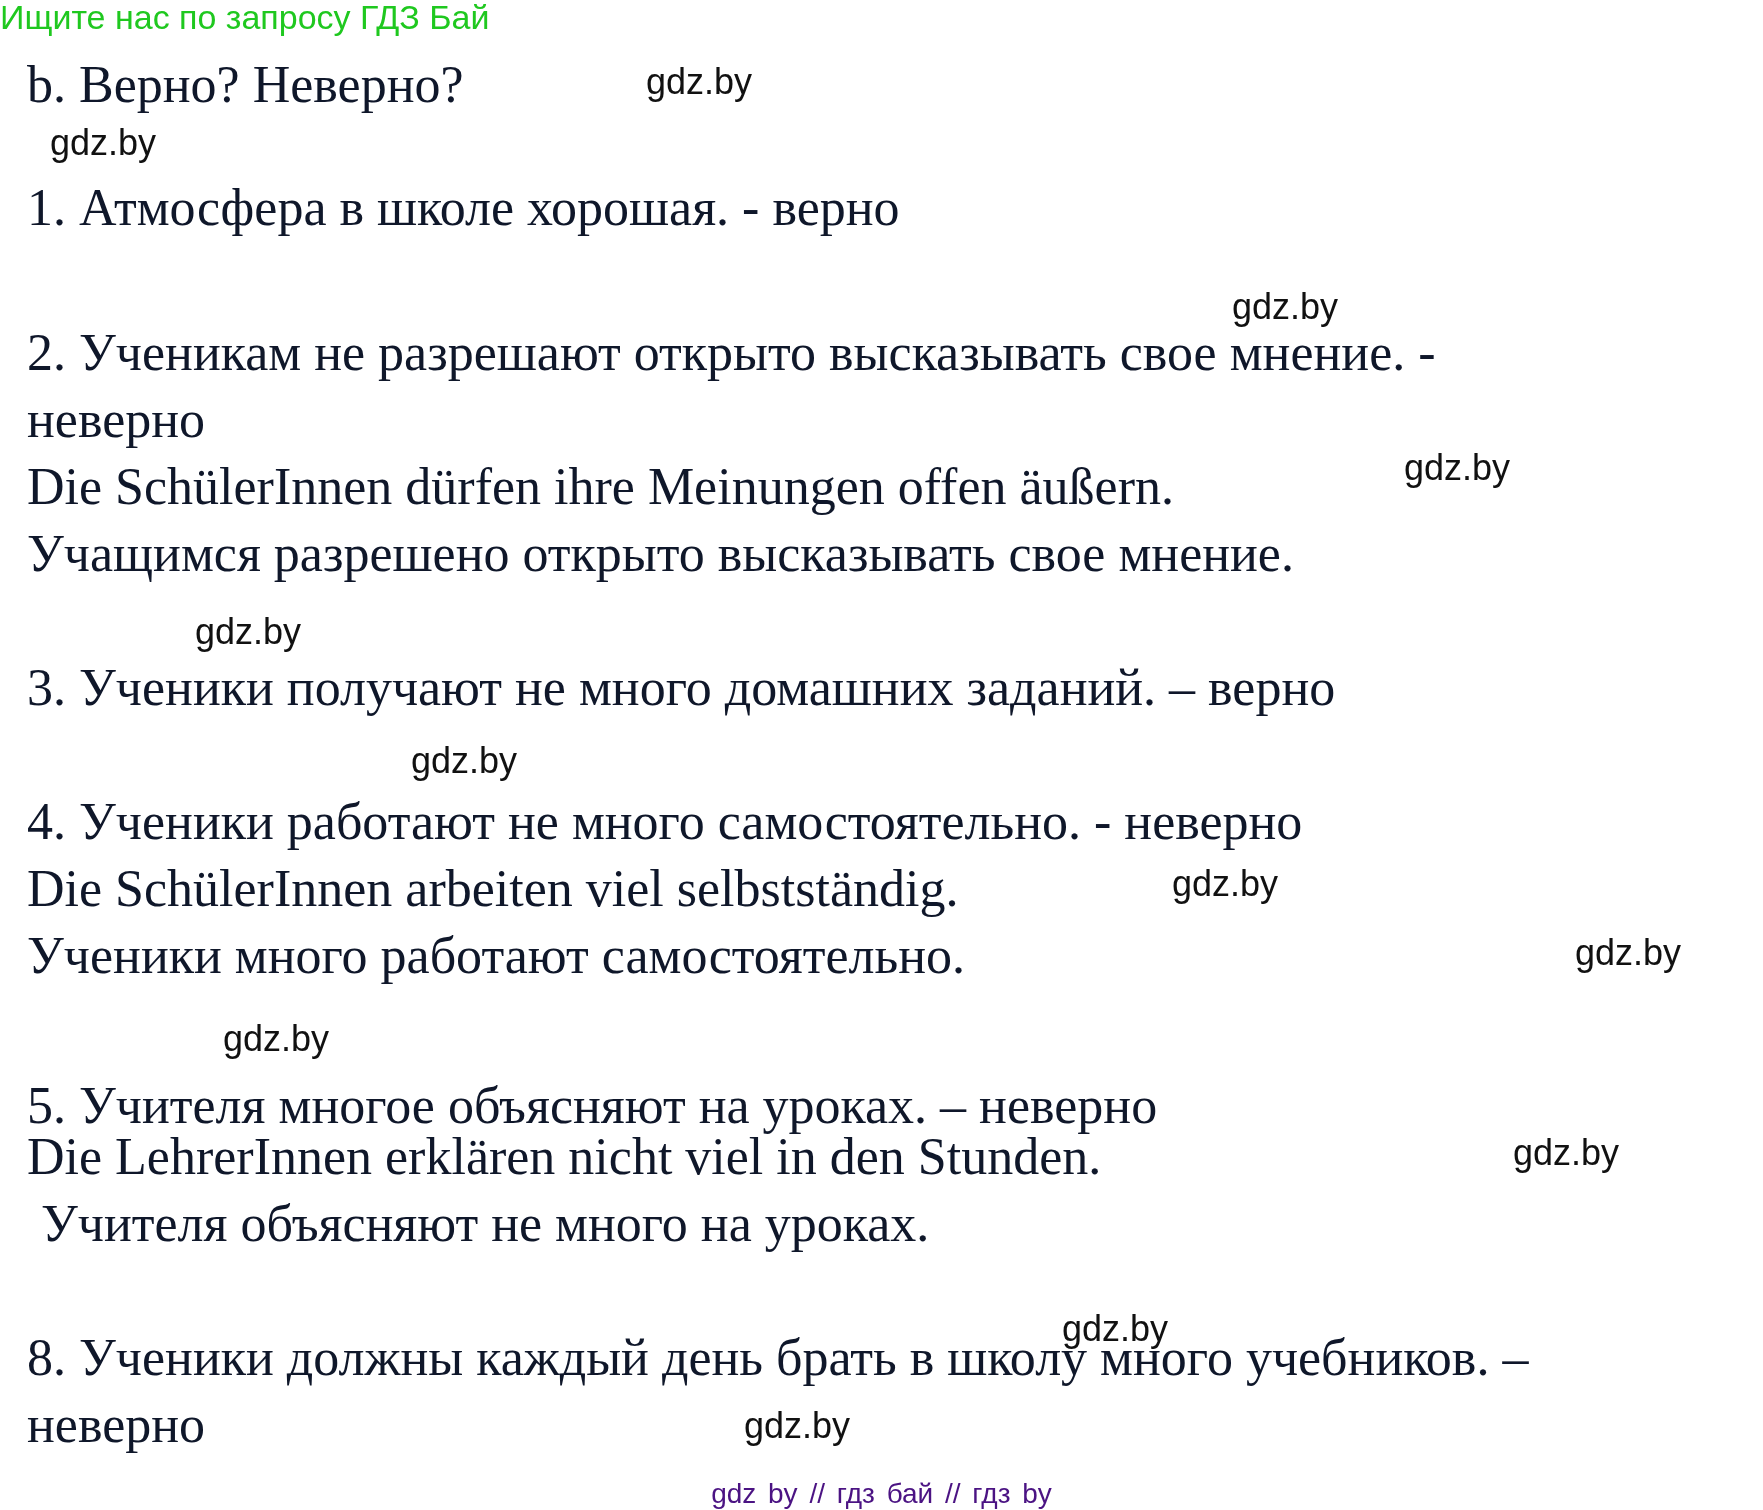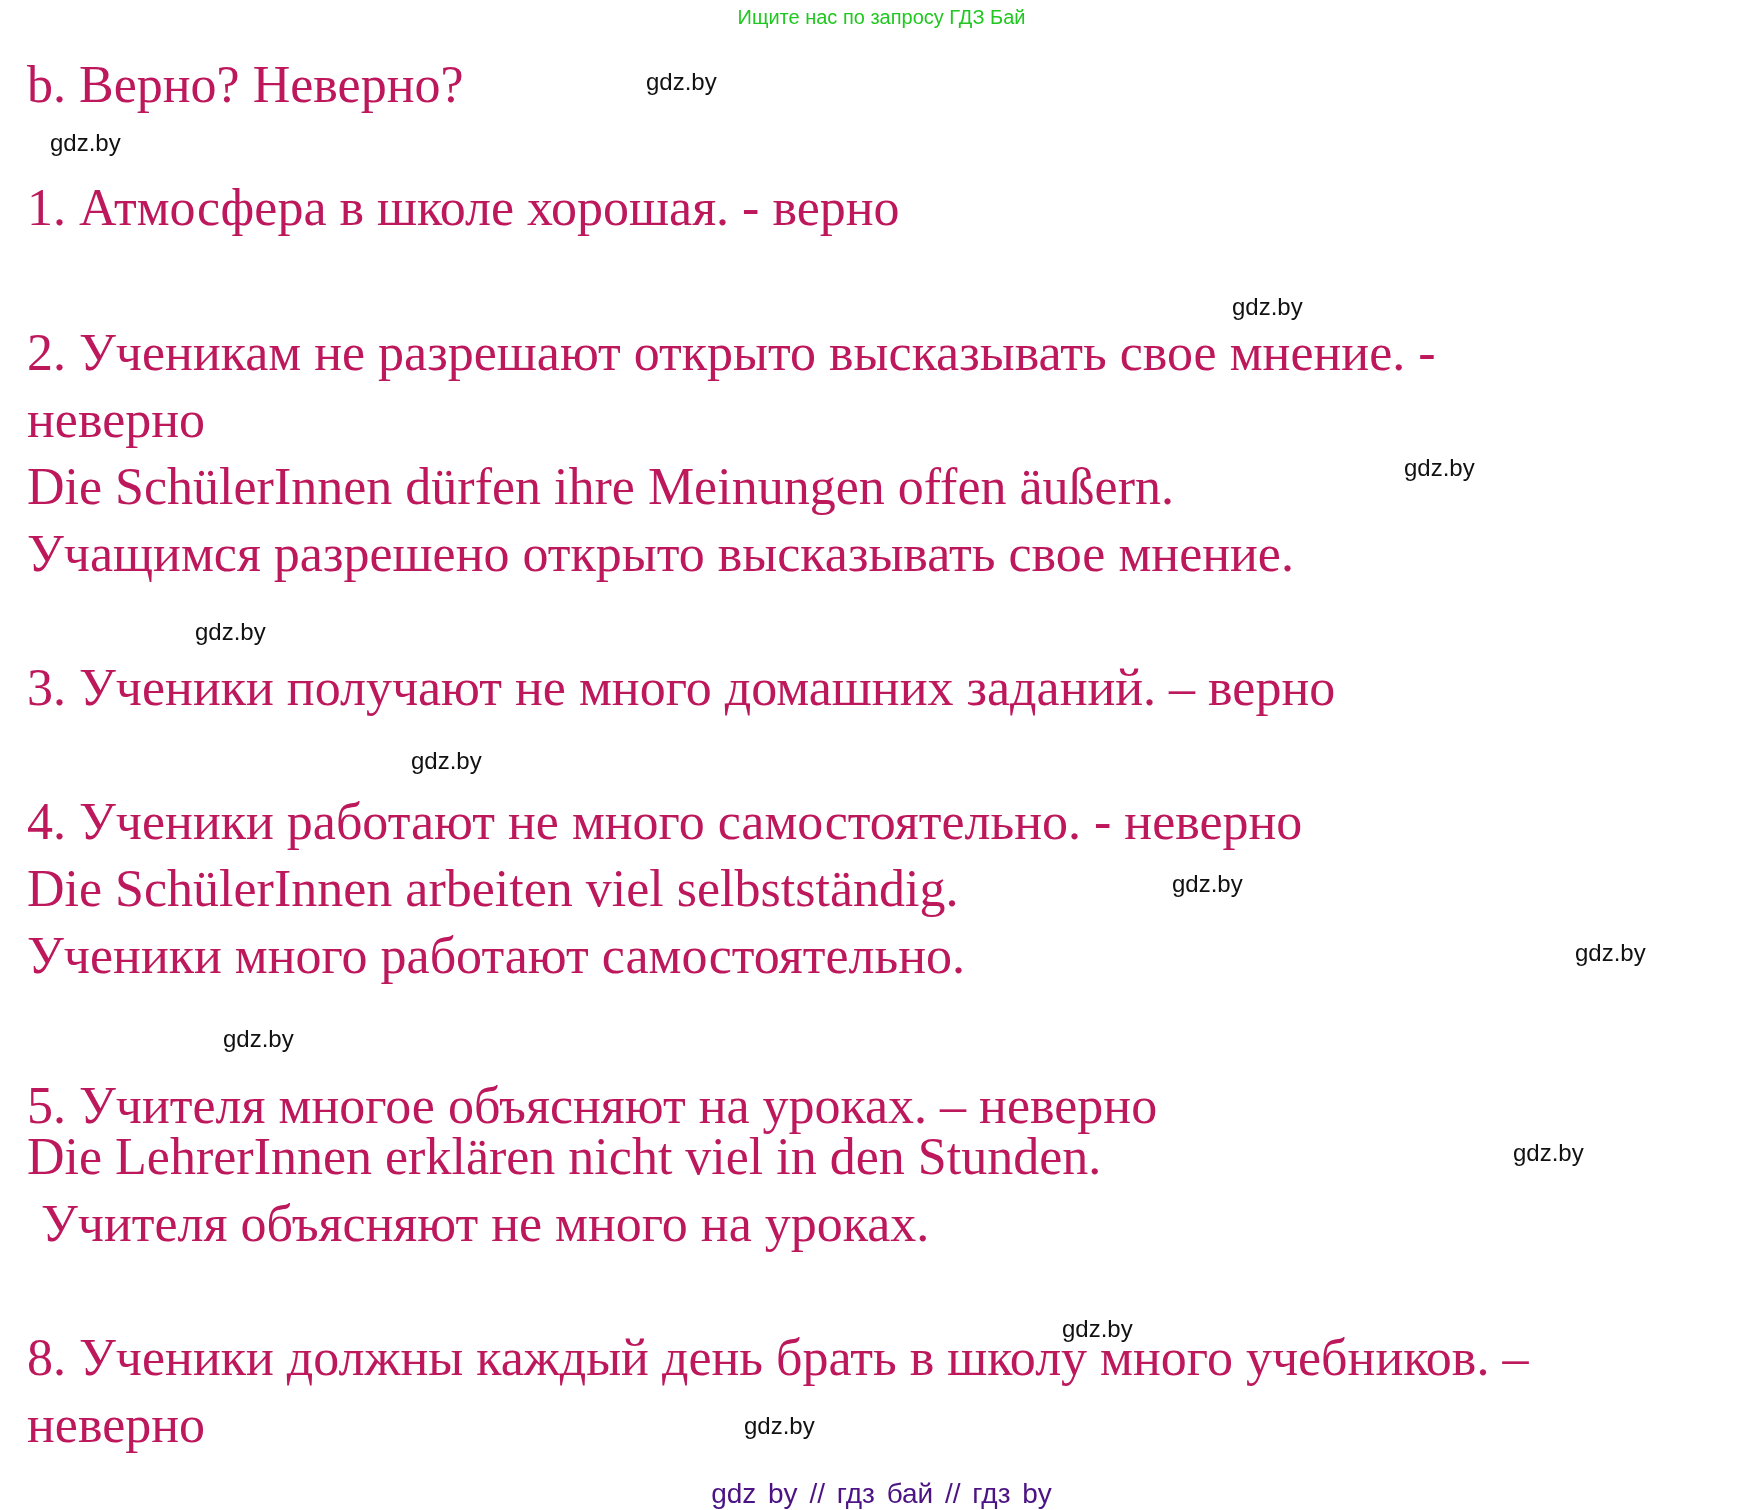--- a/index.html
+++ b/index.html
@@ -11,39 +11,38 @@
       width: 1763px;
       height: 1510px;
       position: relative;
       overflow: hidden;
     }
     .top-banner {
       position: absolute;
       left: 0;
       width: 100%;
       top: 0px;
-      text-align: center;
       font-family: "Liberation Sans", sans-serif;
-      font-size: 20px;
+      font-size: 34px;
       color: #1fc81f;
       line-height: 34px;
     }
     .line {
       position: absolute;
       left: 27px;
       font-family: "Liberation Serif", serif;
       font-size: 52px;
-      color: #be185d;
+      color: #0f172a;
       white-space: nowrap;
       line-height: 60px;
     }
     .wm {
       position: absolute;
       font-family: "Liberation Sans", sans-serif;
-      font-size: 24px;
+      font-size: 36px;
       color: #111111;
       white-space: nowrap;
       line-height: 32px;
     }
     .footer {
       position: absolute;
       left: 0;
       width: 100%;
       top: 1478px;
       text-align: center;

